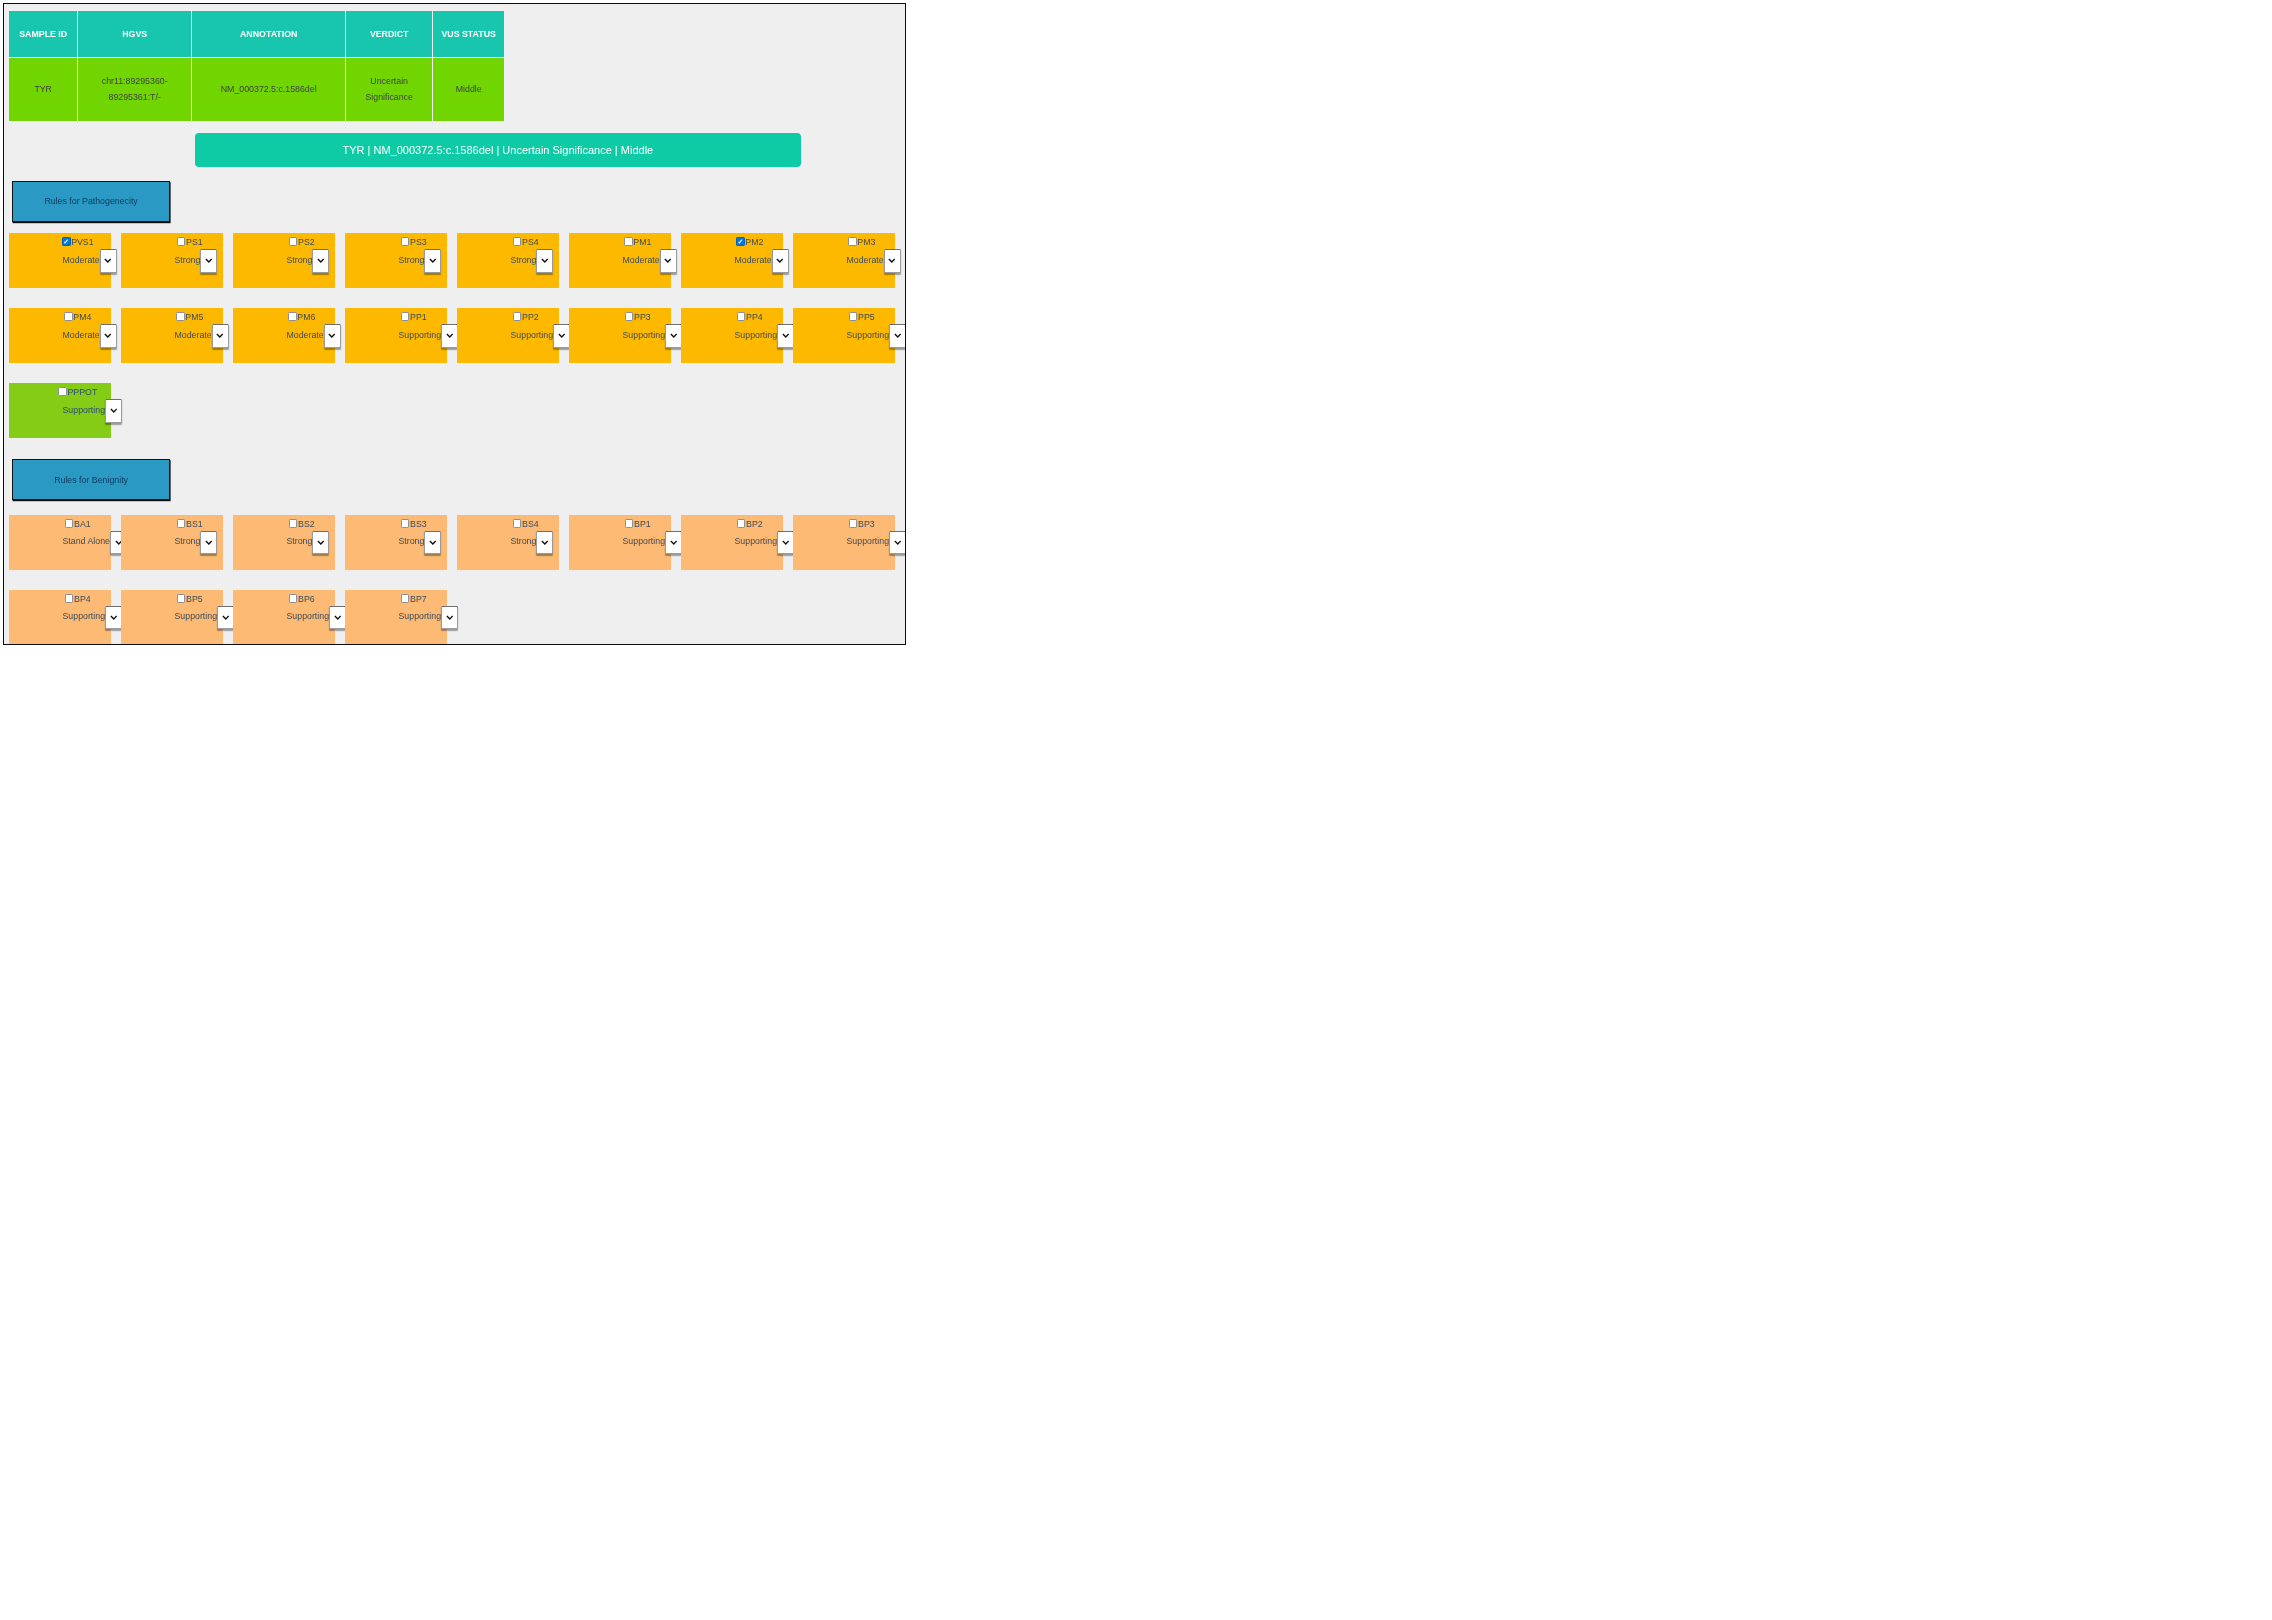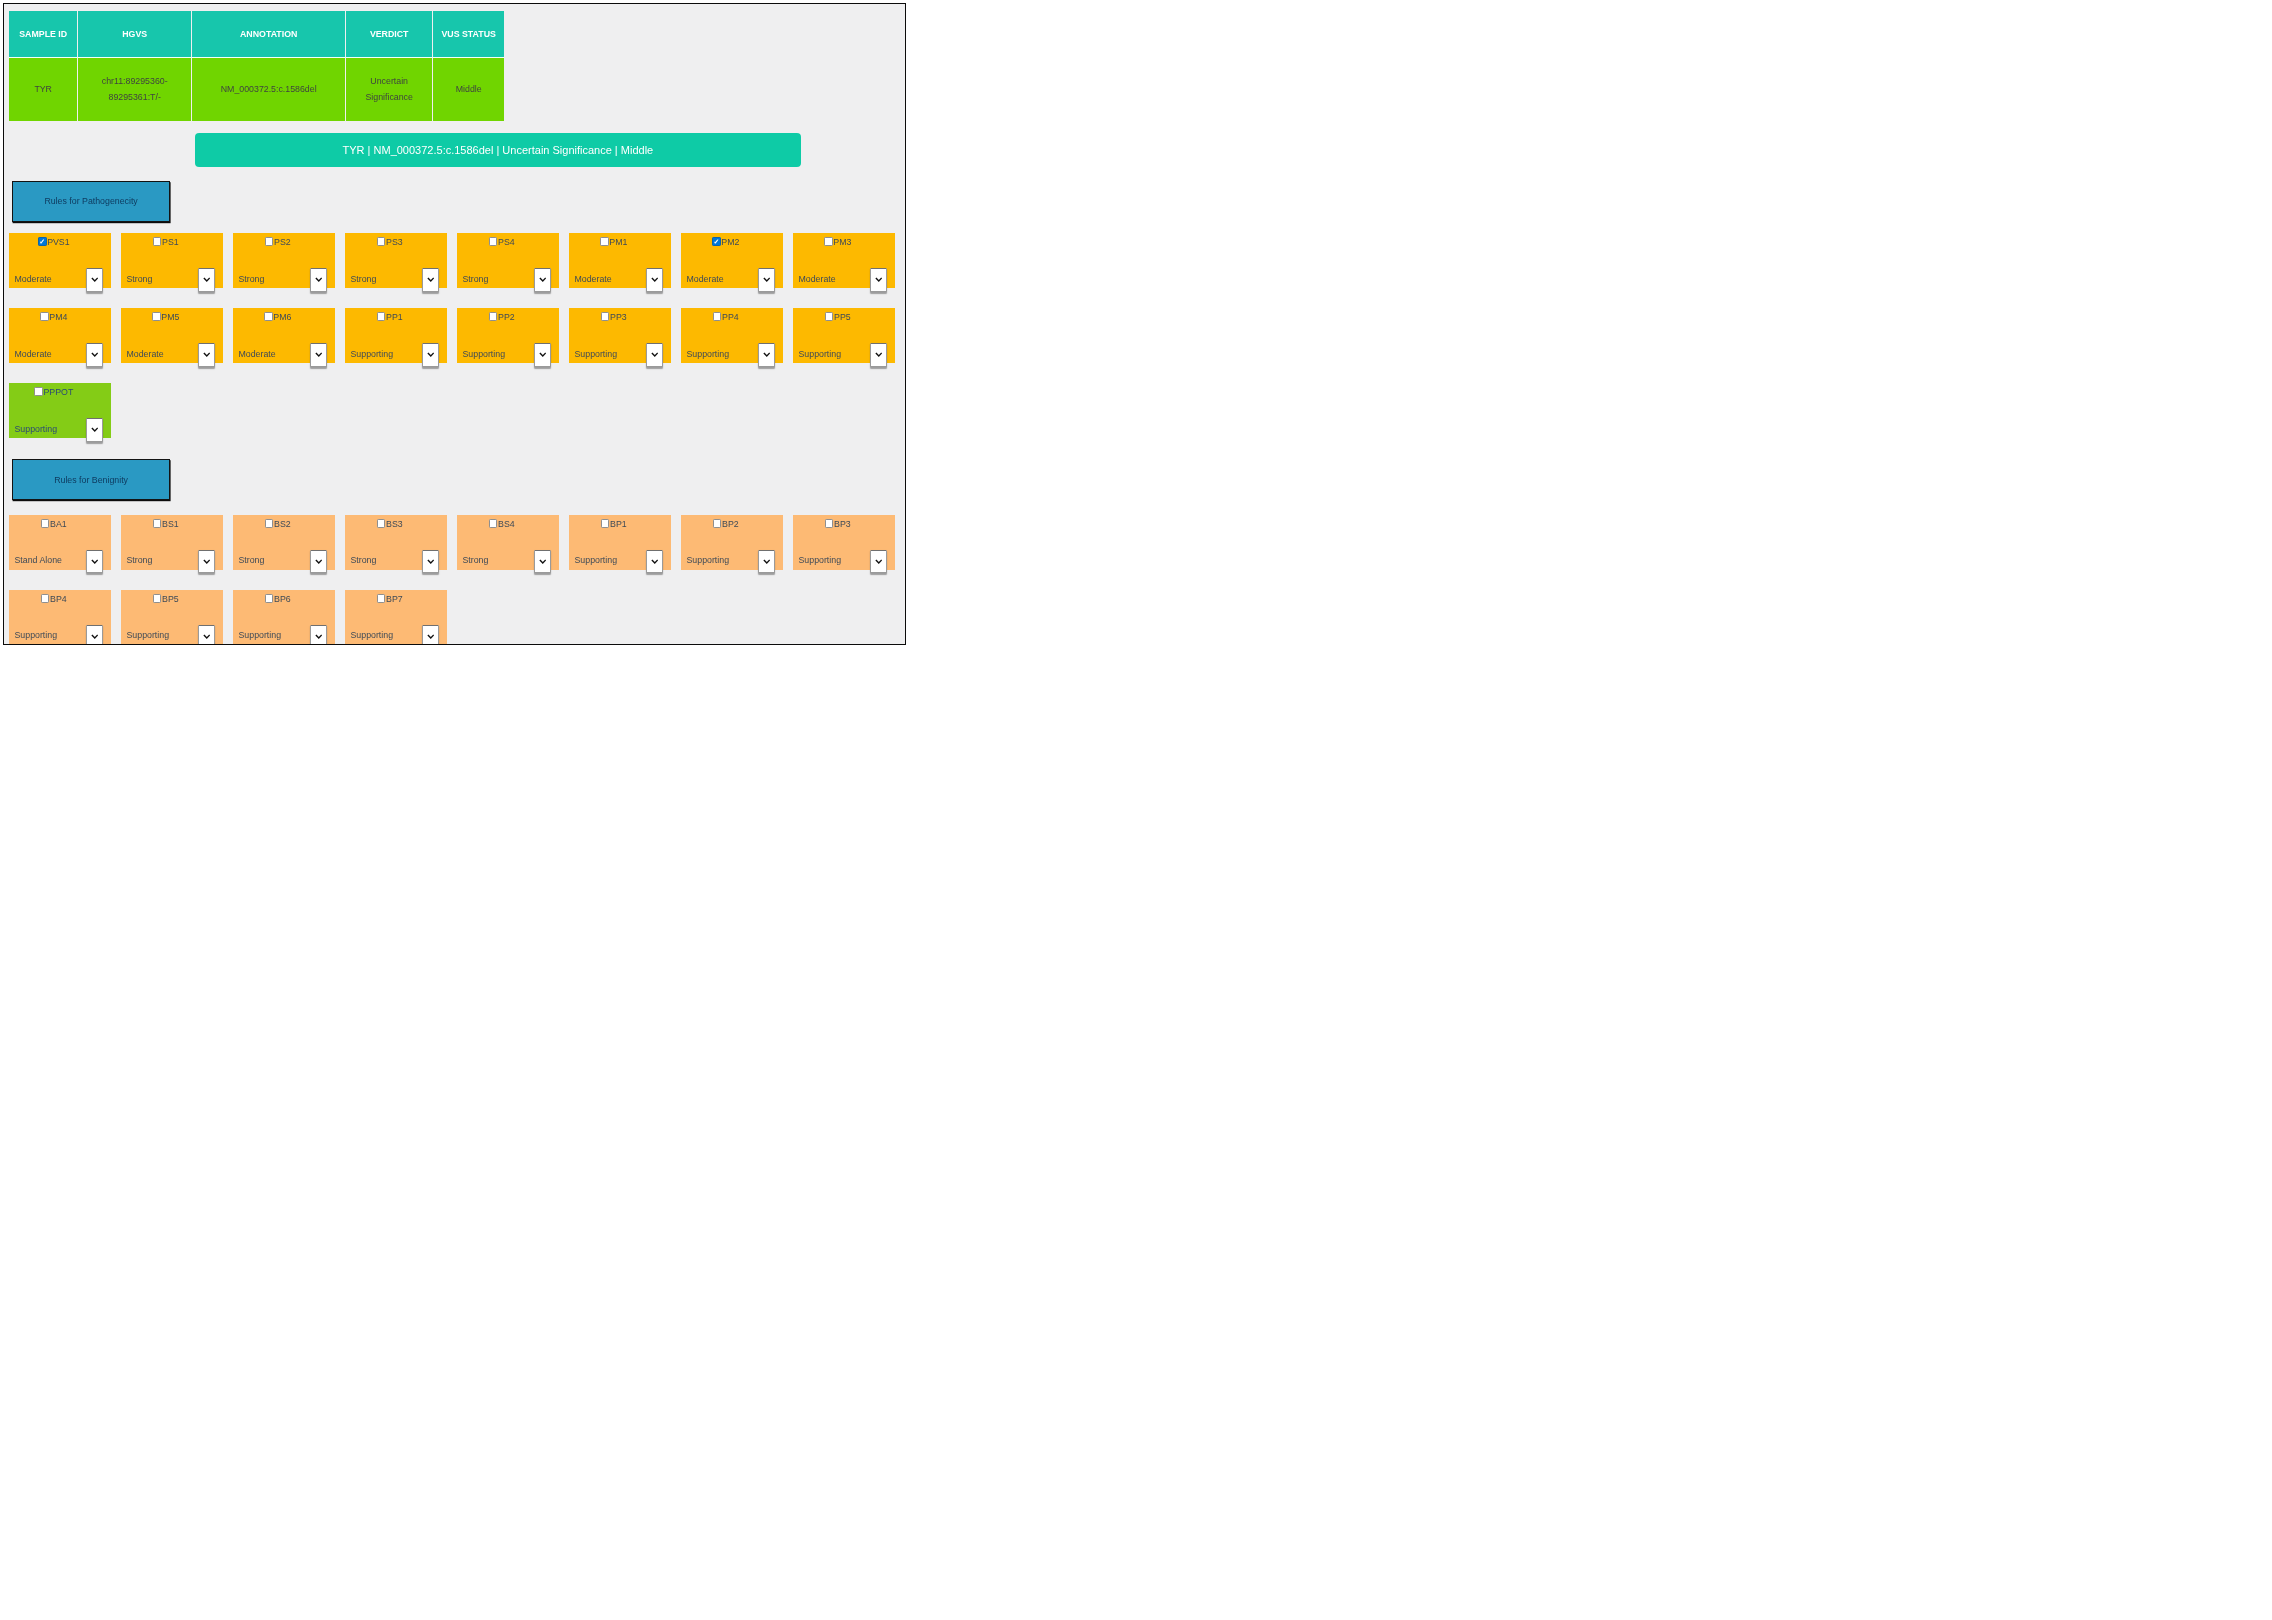--- a/index.html
+++ b/index.html
@@ -70,20 +70,21 @@
     grid-template-columns: repeat(8, 102px);
     column-gap: 10px; row-gap: 20px;
     width: 887px;
   }
   .grid.benign { margin-top: 14.6px; }
   .card {
     height: 55px;
     background: #fdb900;
     padding-top: 4.1px;
     color: #3e4a57;
+    padding-left: 48px;
   }
   .grid.benign .card { background: #fdba74; text-align: center; }
   .card.purple { background: #84cc16; color: #2c4a74; }
   .card-top {
     display: flex; align-items: flex-start; justify-content: center;
     padding-right: 13px; font-size: 8.8px; line-height: 10px;
   }
   .checkbox {
     width: 8.8px; height: 8.8px; flex: 0 0 8.8px;
     background: #ffffff;
@@ -92,21 +93,21 @@
     margin-top: 0px; cursor: pointer;
   }
   .checkbox.checked {
     background: #0078d7; border-color: #0b63ad;
   }
   .checkbox.checked::after {
     content: "✓"; color: #fff; font-size: 7px; font-weight: bold; line-height: 1;
   }
   .cid { margin-left: 0.6px; }
   .card-bottom {
-    margin-top: 21px;
+    margin-top: 2px;
     display: flex; align-items: flex-start; justify-content: space-between;
     padding: 0 8.2px 0 5.3px;
     font-size: 8.8px;
   }
   .strength { margin-top: 5.3px; white-space: nowrap; }
   .selectbox {
     width: 17px; height: 23.4px;
     background: #ffffff;
     border: 0.6px solid #9a9a9a; border-top-color: #6f6f6f;
     box-shadow: 0 1.2px 1.2px rgba(0,0,0,0.35);

